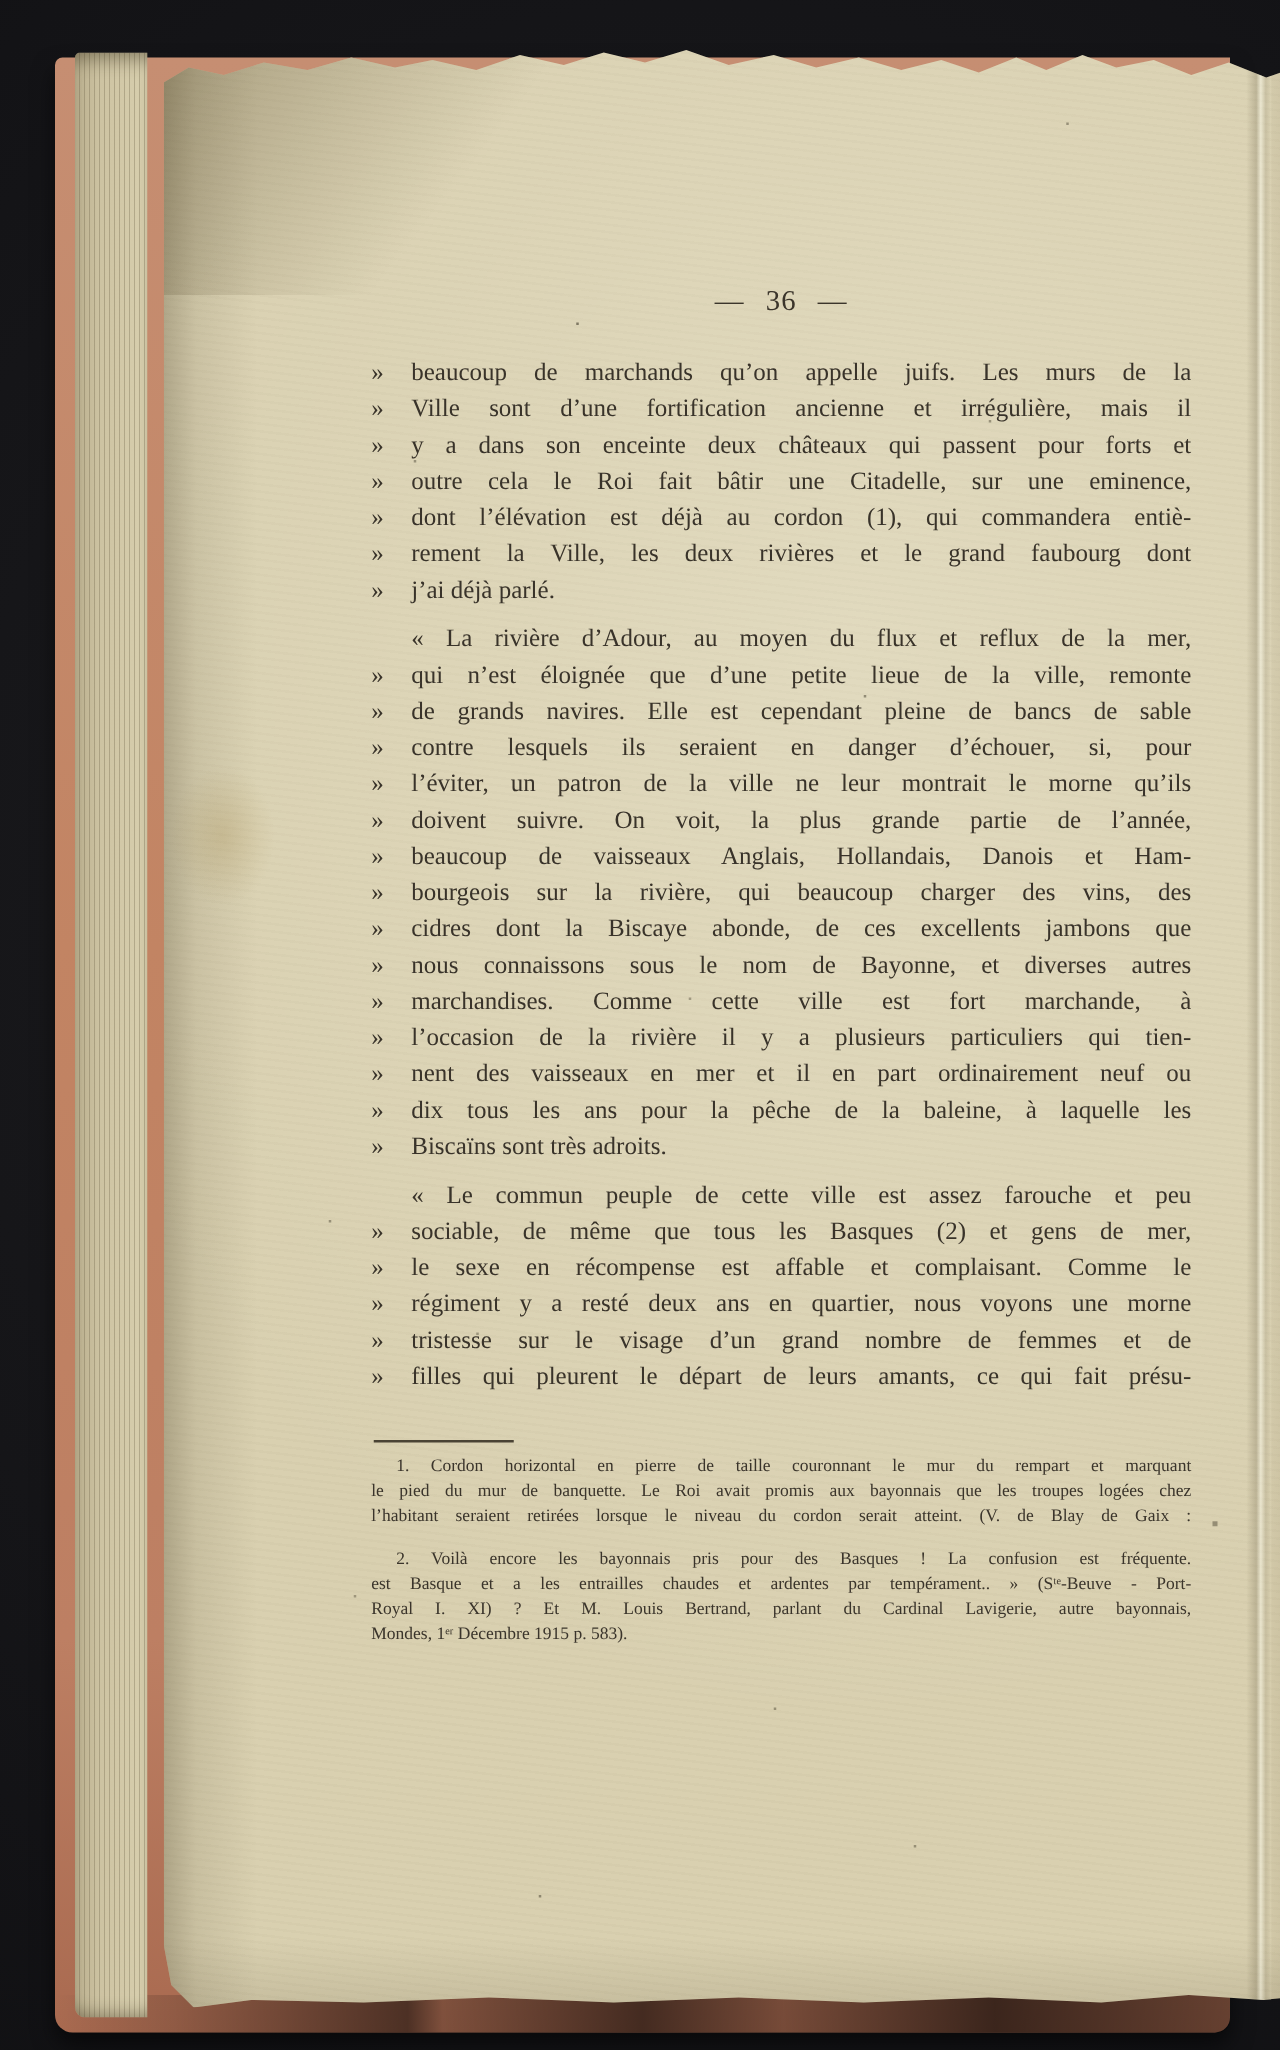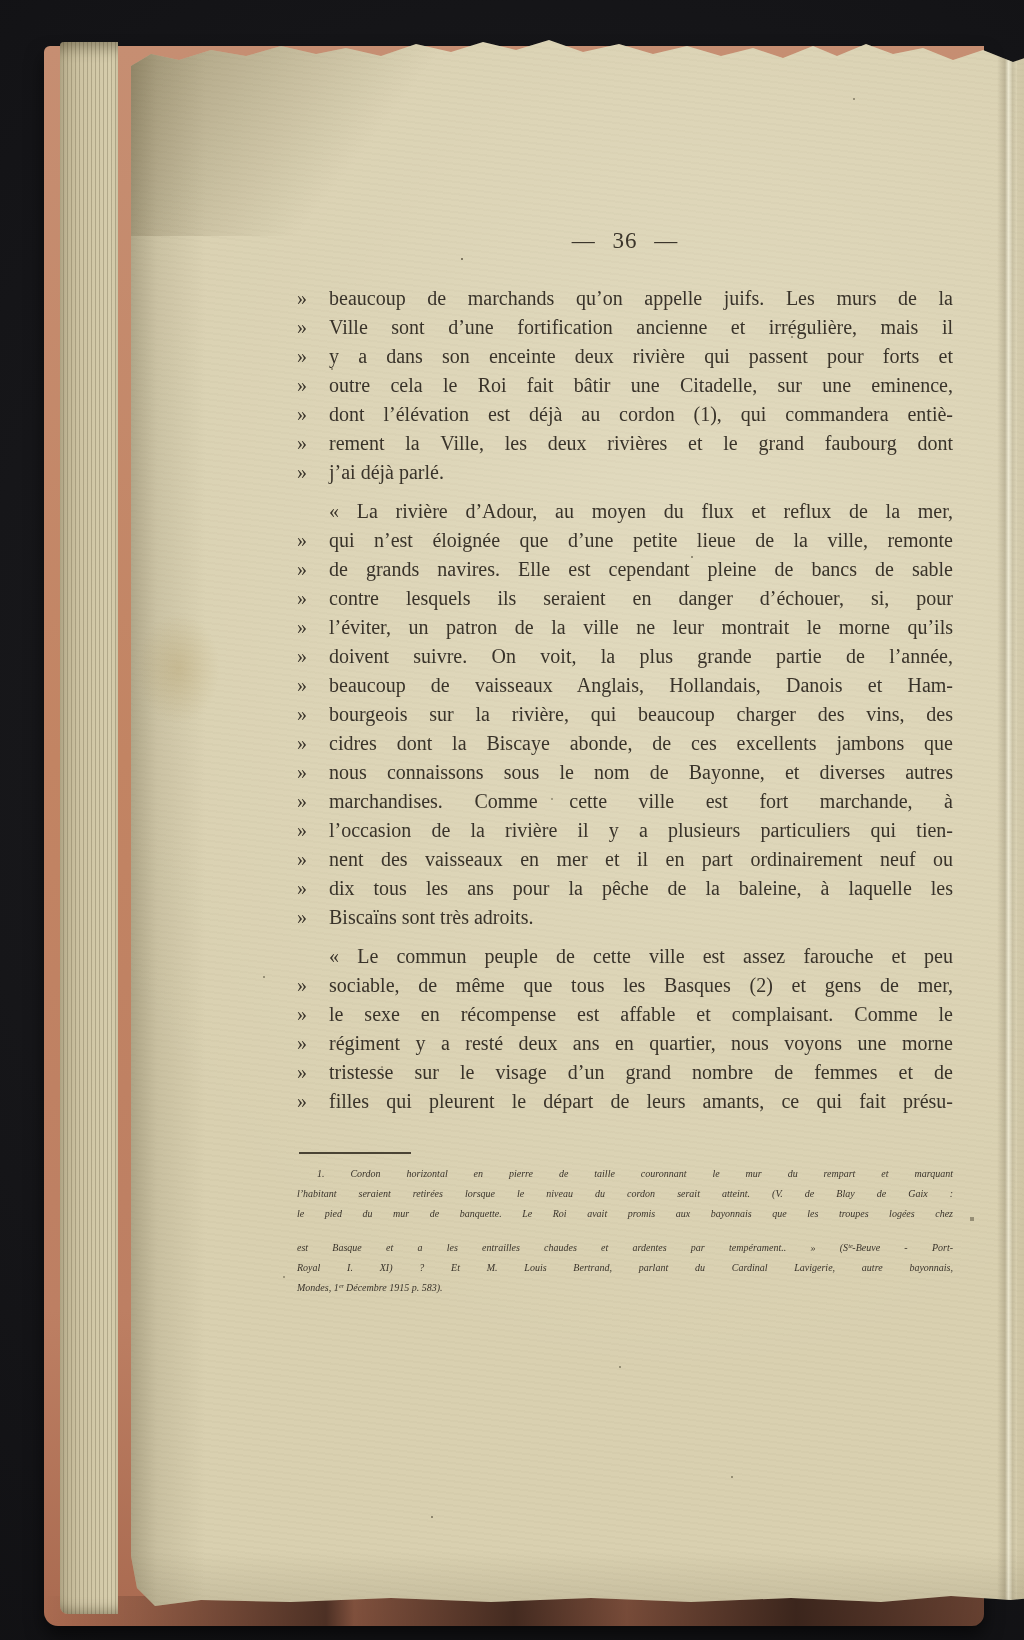--- a/index.html
+++ b/index.html
@@ -75,21 +75,21 @@
     text-align:center;font-size:23px;line-height:30px;letter-spacing:1px;
     word-spacing:10px;margin-bottom:28px;color:#3b352b;}
   .para{margin:0 0 10px 0;font-size:20px;line-height:29px;}
   .para:last-of-type{margin-bottom:0;}
   .qline{display:flex;}
   .qline .m{flex:0 0 32px;width:32px;}
   .qline .t{flex:1 1 auto;text-align:justify;text-align-last:justify;}
   .qline.short .t{text-align:right;text-align-last:left;}
   .qline.open{padding-left:32px;}
   .fn-rule{width:112px;height:0;border-top:2px solid #4a4334;margin:36px 0 10px 2px;}
-  .footnotes{font-size:10px;line-height:20px;color:#3a342b;font-style:italic;}
+  .footnotes{font-size:14px;line-height:20px;color:#3a342b;}
   .fn{margin:0 0 14px 0;}
   .fn:last-child{margin-bottom:0;}
   .fline{text-align:justify;text-align-last:justify;}
   .fline.indent{text-indent:20px;}
   .fline.short{text-align:left;text-align-last:left;}
 </style>
 </head>
 <body>
 
 <div class="scene">
@@ -111,21 +111,21 @@
         <div class="qline">
             <span class="m">»</span>
             <span class="t">beaucoup de marchands qu’on appelle juifs. Les murs de la</span>
           </div>
         <div class="qline">
             <span class="m">»</span>
             <span class="t">Ville sont d’une fortification ancienne et irrégulière, mais il</span>
           </div>
         <div class="qline">
             <span class="m">»</span>
-            <span class="t">y a dans son enceinte deux rivière qui passent pour forts et</span>
+            <span class="t">y a dans son enceinte deux châteaux qui passent pour forts et</span>
           </div>
         <div class="qline">
             <span class="m">»</span>
             <span class="t">outre cela le Roi fait bâtir une Citadelle, sur une eminence,</span>
           </div>
         <div class="qline">
             <span class="m">»</span>
             <span class="t">dont l’élévation est déjà au cordon (1), qui commandera entiè-</span>
           </div>
         <div class="qline">
@@ -224,24 +224,25 @@
             <span class="m">»</span>
             <span class="t">filles qui pleurent le départ de leurs amants, ce qui fait présu-</span>
           </div>
       </div>
 
       <div class="fn-rule"></div>
 
       <div class="footnotes">
         <div class="fn">
           <div class="fline indent">1.  Cordon horizontal en pierre de taille couronnant le mur du rempart et marquant</div>
+          <div class="fline">le pied du mur de banquette. Le Roi avait promis aux bayonnais que les troupes logées chez</div>
           <div class="fline">l’habitant seraient retirées lorsque le niveau du cordon serait atteint. (V. de Blay de Gaix :</div>
-          <div class="fline">le pied du mur de banquette. Le Roi avait promis aux bayonnais que les troupes logées chez</div>
         </div>
         <div class="fn">
+          <div class="fline indent">2.  Voilà encore les bayonnais pris pour des Basques !  La confusion est fréquente.</div>
           <div class="fline">est Basque et a les entrailles chaudes et ardentes par tempérament.. » (Sᵗᵉ-Beuve - Port-</div>
           <div class="fline">Royal I. XI) ? Et M. Louis Bertrand, parlant du Cardinal Lavigerie, autre bayonnais,</div>
           <div class="fline short">Mondes, 1ᵉʳ Décembre 1915 p. 583).</div>
         </div>
       </div>
 
     </div>
   </div>
 </div>
 

